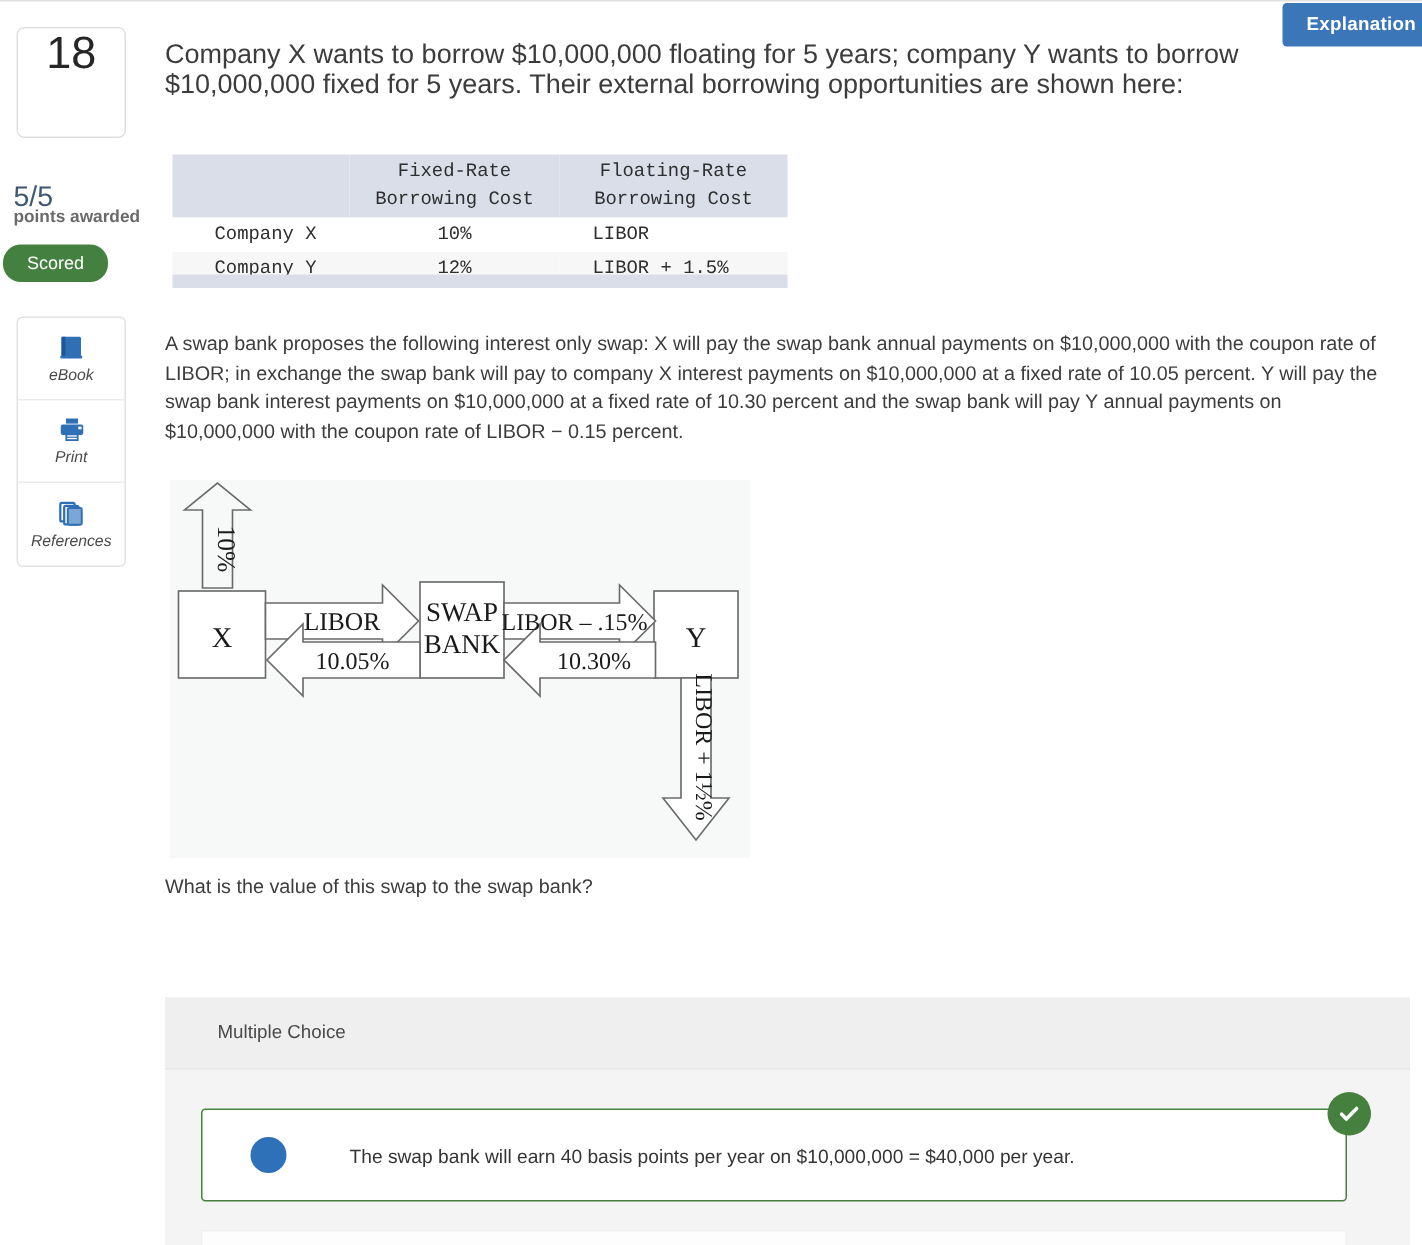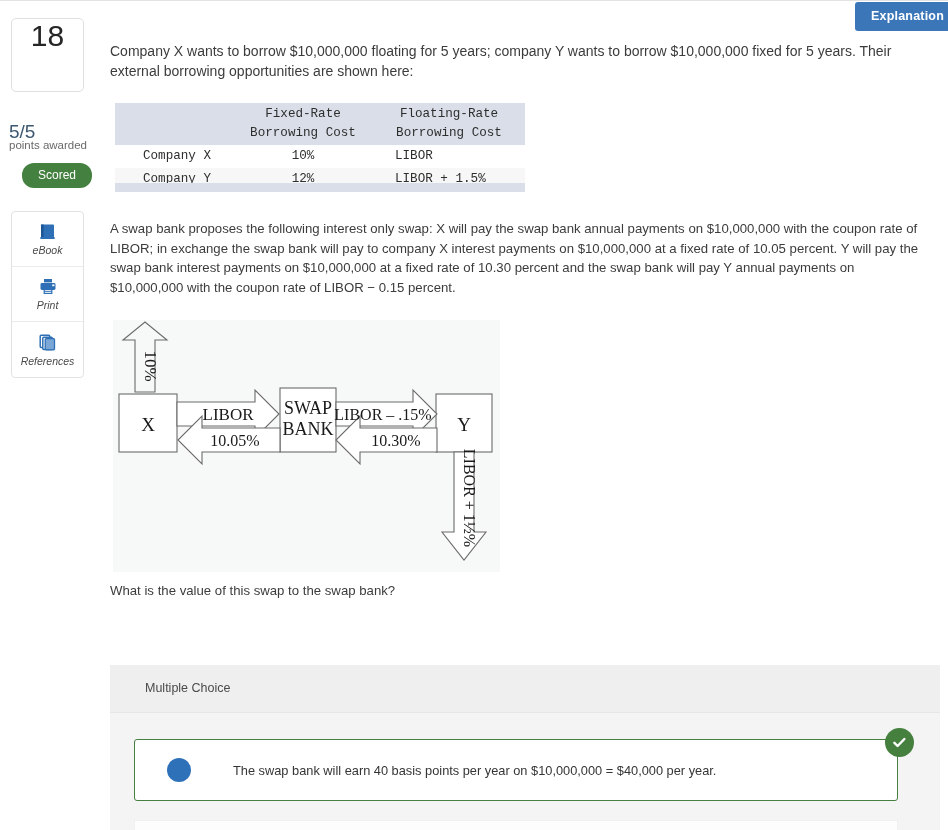--- a/index.html
+++ b/index.html
@@ -39,24 +39,24 @@
     display: flex; justify-content: center;
   }
   .qnum-card span { font-size: 30px; color: #262626; font-weight: 400; }
 
   .points-score {
     position: absolute; left: 9px; top: 121px;
     font-size: 19px; color: #3e5871;
   }
   .points-label {
     position: absolute; left: 9px; top: 139px;
-    font-size: 11.5px; color: #6a6a6a;
+    font-size: 11.5px; color: #6a6a6a; font-weight: bold;
   }
   .scored-pill {
-    position: absolute; left: 22px; top: 163px;
+    position: absolute; left: 2px; top: 163px;
     background: #44803f; color: #fff;
     font-size: 12px; border-radius: 12px;
     padding: 5px 16px 6px 16px;
     text-align: center;
   }
 
   .tool-card {
     position: absolute; left: 11px; top: 211px;
     width: 73px;
     border: 1px solid #e2e2e2; border-radius: 4px;
@@ -68,22 +68,22 @@
     gap: 3px; cursor: pointer;
   }
   .tool-item:last-child { border-bottom: none; }
   .tool-item .lbl { font-size: 10.5px; color: #4a4a4a; }
   .tool-item svg { display: block; }
 
   
   .main { position: absolute; left: 110px; top: 0; width: 830px; }
 
   .q-intro {
-    position: absolute; left: 0; top: 41px; width: 816px;
-    font-size: 14px; line-height: 20px; color: #3c3c3c;
+    position: absolute; left: 0; top: 26px; width: 816px;
+    font-size: 18px; line-height: 20px; color: #3c3c3c;
   }
 
   
   .rate-table {
     position: absolute; left: 5px; top: 103px;
     width: 410px;
     border-collapse: collapse;
     font-family: "Liberation Mono", monospace;
     font-size: 12.6px; color: #2e2e2e;
   }

